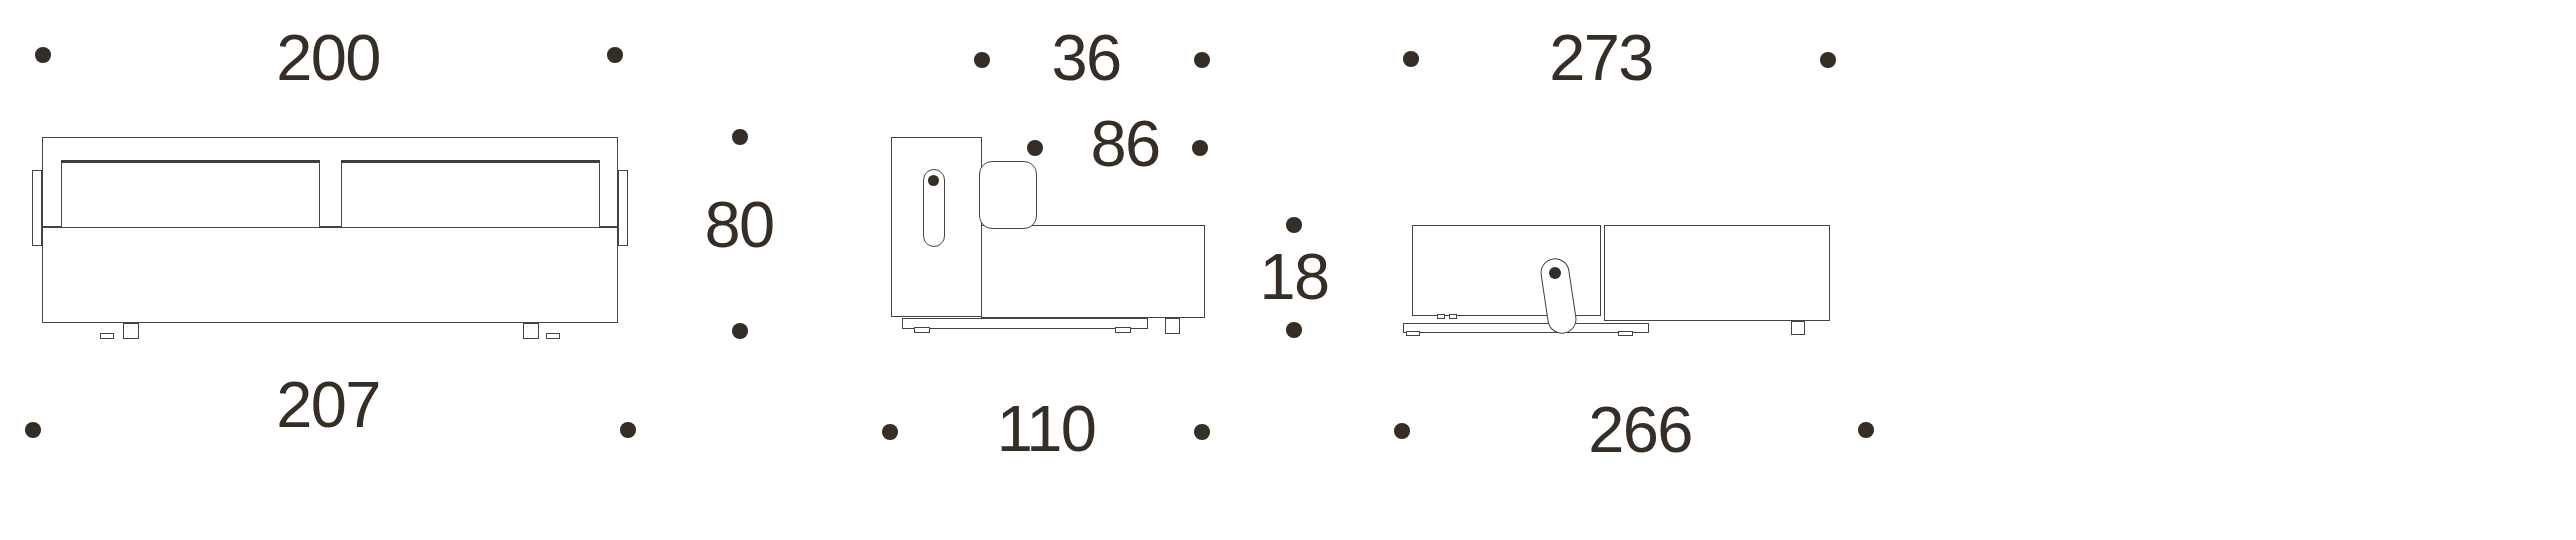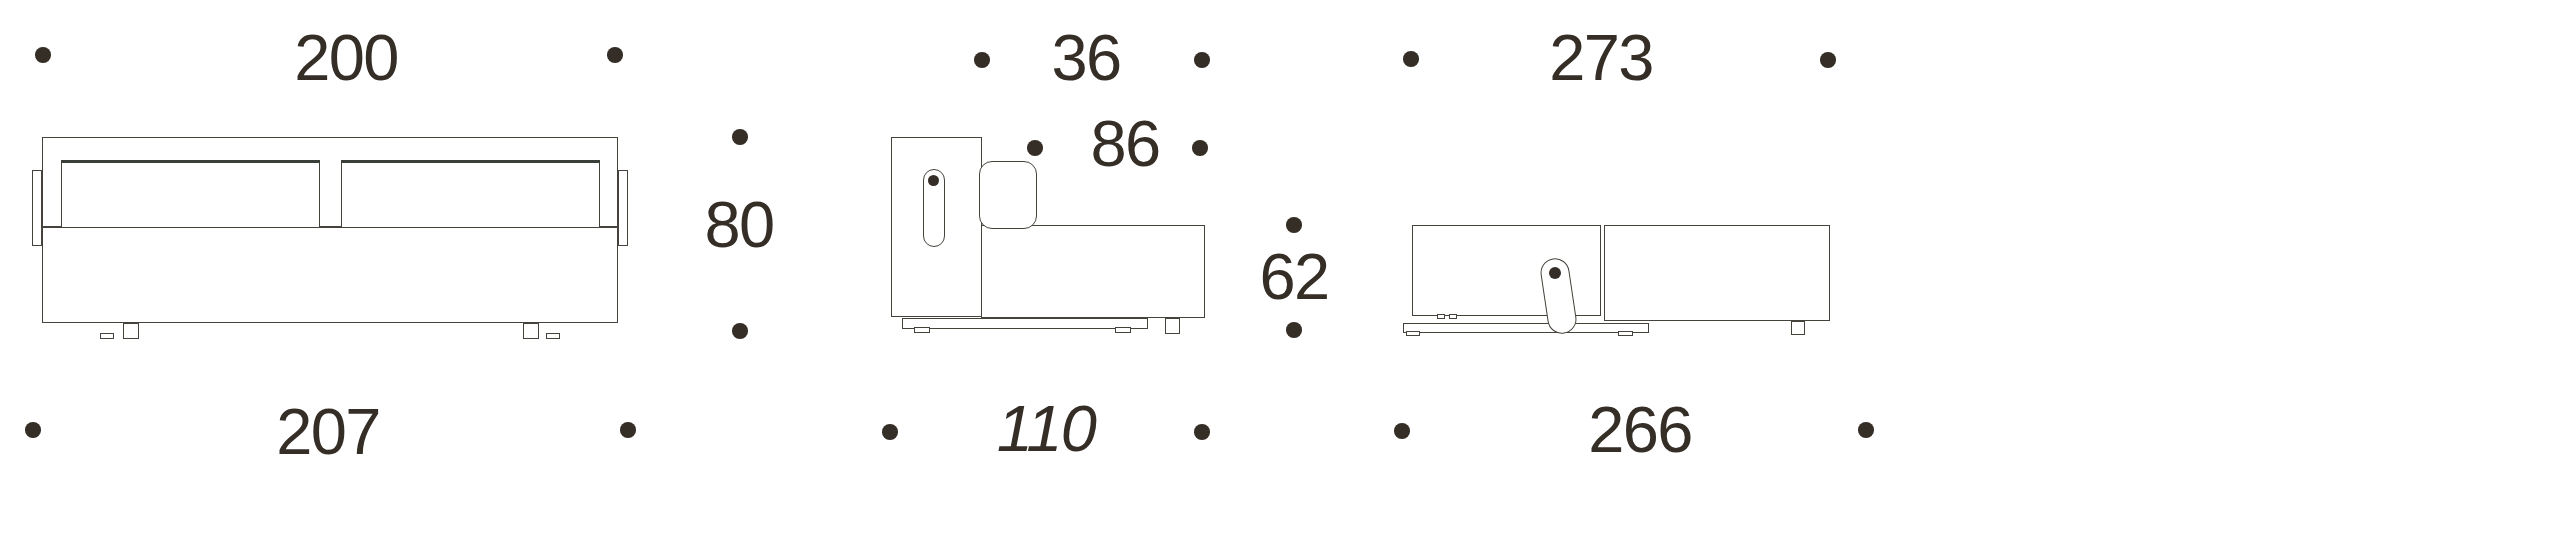--- a/index.html
+++ b/index.html
@@ -40,29 +40,29 @@
 
     <div class="shape" style="left:61px;top:160px;width:259px;height:68px;border-top:3.4px solid var(--cushion-top);"></div>
     <div class="shape" style="left:341px;top:160px;width:259px;height:68px;border-top:3.4px solid var(--cushion-top);"></div>
 
     <div class="shape" style="left:100px;top:333px;width:13.7px;height:6px;"></div>
     <div class="shape" style="left:123px;top:323px;width:15.5px;height:15.5px;"></div>
     <div class="shape" style="left:523px;top:323px;width:15.5px;height:15.5px;"></div>
     <div class="shape" style="left:546px;top:333px;width:13.7px;height:6px;"></div>
 
     <i class="dot" style="left:35px;top:47px;"></i>
-    <div class="dim" style="left:346px;top:57px;">200</div>
+    <div class="dim" style="left:328px;top:57px;">200</div>
     <i class="dot" style="left:607px;top:47px;"></i>
 
     <i class="dot" style="left:732px;top:129px;"></i>
     <div class="dim" style="left:739px;top:224px;">80</div>
     <i class="dot" style="left:732px;top:323px;"></i>
 
     <i class="dot" style="left:25px;top:422px;"></i>
-    <div class="dim" style="left:328px;top:431px;">207</div>
+    <div class="dim" style="left:328px;top:404px;">207</div>
     <i class="dot" style="left:620px;top:422px;"></i>
   </div>
 
   <div>
 
     <div class="shape" style="left:891px;top:137px;width:91px;height:180px;"></div>
 
     <div class="shape" style="left:981px;top:225px;width:224px;height:93px;"></div>
 
     <div class="shape rounded" style="left:979px;top:161px;width:58px;height:68px;"></div>
@@ -77,25 +77,25 @@
 
     <i class="dot" style="left:974px;top:52px;"></i>
     <div class="dim" style="left:1086px;top:57px;">36</div>
     <i class="dot" style="left:1194px;top:52px;"></i>
 
     <i class="dot" style="left:1027px;top:140px;"></i>
     <div class="dim" style="left:1125px;top:143px;">86</div>
     <i class="dot" style="left:1192px;top:140px;"></i>
 
     <i class="dot" style="left:1286px;top:217px;"></i>
-    <div class="dim" style="left:1294px;top:276px;">62</div>
+    <div class="dim" style="left:1294px;top:276px;">18</div>
     <i class="dot" style="left:1286px;top:322px;"></i>
 
     <i class="dot" style="left:882px;top:424px;"></i>
-    <div class="dim" style="left:1046px;top:428px;font-style:italic;">110</div>
+    <div class="dim" style="left:1046px;top:428px;">110</div>
     <i class="dot" style="left:1194px;top:424px;"></i>
   </div>
 
   <div>
 
     <div class="shape" style="left:1412px;top:225px;width:189px;height:91px;"></div>
     <div class="shape" style="left:1604px;top:225px;width:226px;height:96px;"></div>
 
     <div class="shape" style="left:1437px;top:314px;width:7.7px;height:5.2px;"></div>
     <div class="shape" style="left:1449px;top:314px;width:7.7px;height:5.2px;"></div>

